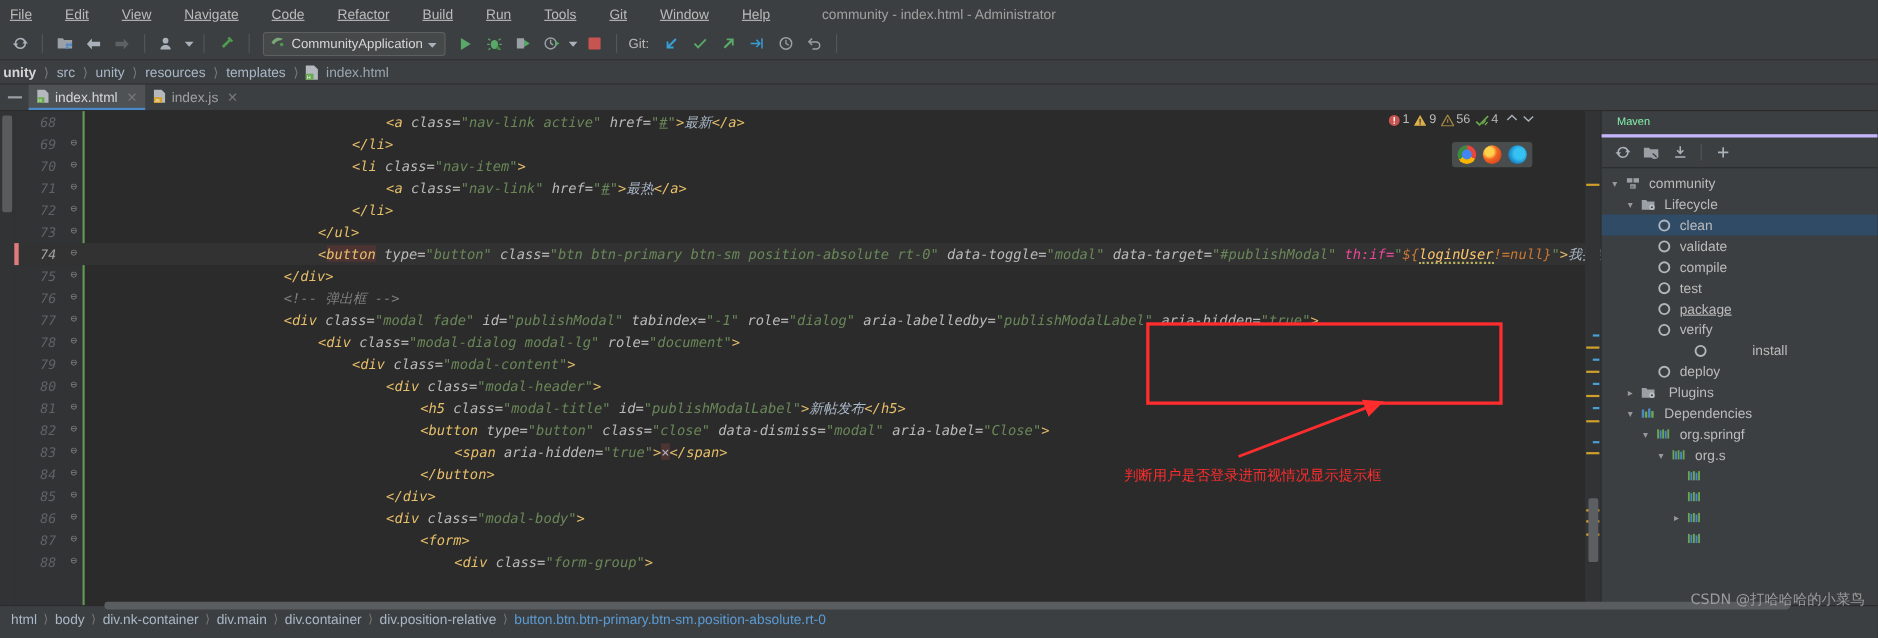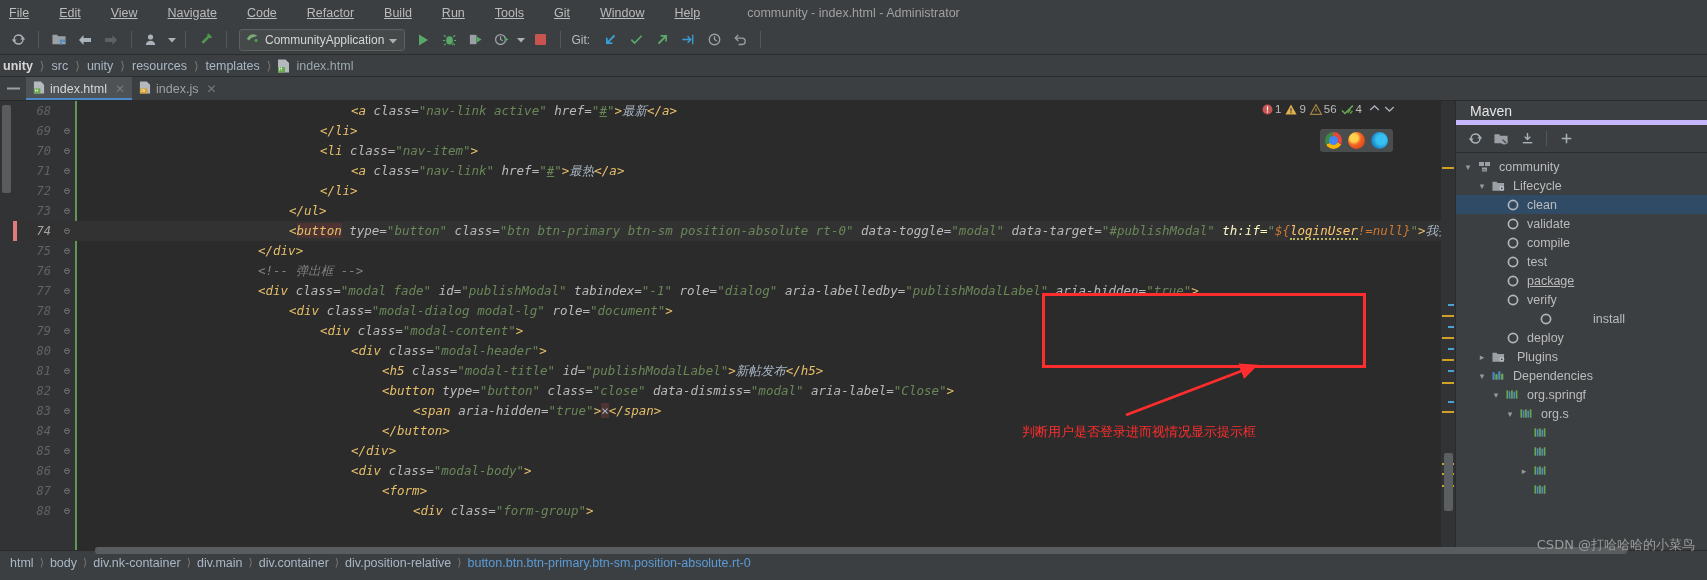--- a/index.html
+++ b/index.html
@@ -107,21 +107,21 @@
   .ln .txt { flex:1; padding-left:8px; }
   .ln.cur { background:#323232; }
   .ln.cur .num { color:#a4a3a3; }
 
   
   .t-tag   { color:#e8bf6a; }
   .t-attr  { color:#bababa; }
   .t-str   { color:#6a8759; }
   .t-txt   { color:#a9b7c6; }
   .t-cmt   { color:#808080; }
-  .t-ns    { color:#fef9c3; }
+  .t-ns    { color:#ec4899; }
   .t-el    { color:#cc7832; }
   .t-elv   { color:#ffc66d; }
   .t-link  { color:#6a8759; text-decoration:underline; }
   .t-cn    { color:#a9b7c6; }
   .t-err   { background:#4d3433; }
   .t-squig { border-bottom:2px dotted #bbb060; }
 
   
   .modline { position:absolute; left:0; width:4px; height:20px; background:#f0c040; }
   .greenbar { position:absolute; left:75px; width:2px; background:#629755; }
@@ -157,21 +157,21 @@
   }
   .anno-arrow { position:absolute; z-index:30; pointer-events:none; }
 
   
   .maven {
     width:252px; background:#3c3f41; border-left:1px solid #2b2b2b;
     display:flex; flex-direction:column;
   }
   .maven-head {
     height:24px; display:flex; align-items:center; padding-left:14px;
-    color:#e5e5e5; font-size:14px; border-bottom:5px solid #c4b5fd;
+    color:#86efac; font-size:10px; border-bottom:3px solid #c4b5fd;
   }
   .maven-tb {
     height:28px; display:flex; align-items:center; gap:4px; padding:0 8px;
     border-bottom:1px solid #2b2b2b;
   }
   .mvn-btn { width:22px; height:20px; display:flex; align-items:center; justify-content:center; }
   .mvn-sep { width:1px; height:15px; background:#565656; margin:0 4px; }
   .tree { padding-top:4px; font-size:12.5px; overflow:hidden; }
   .trow {
     display:flex; align-items:center; height:19px; white-space:nowrap;

